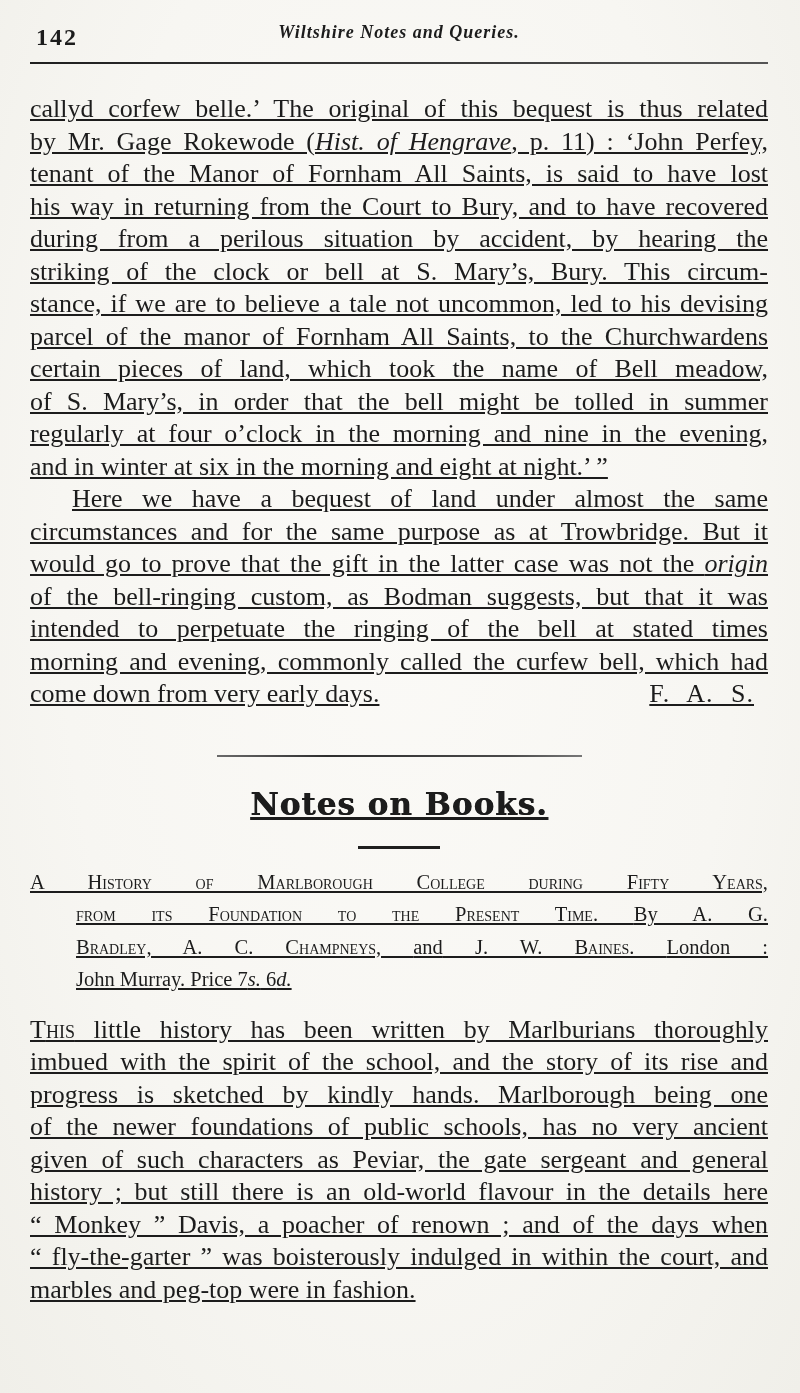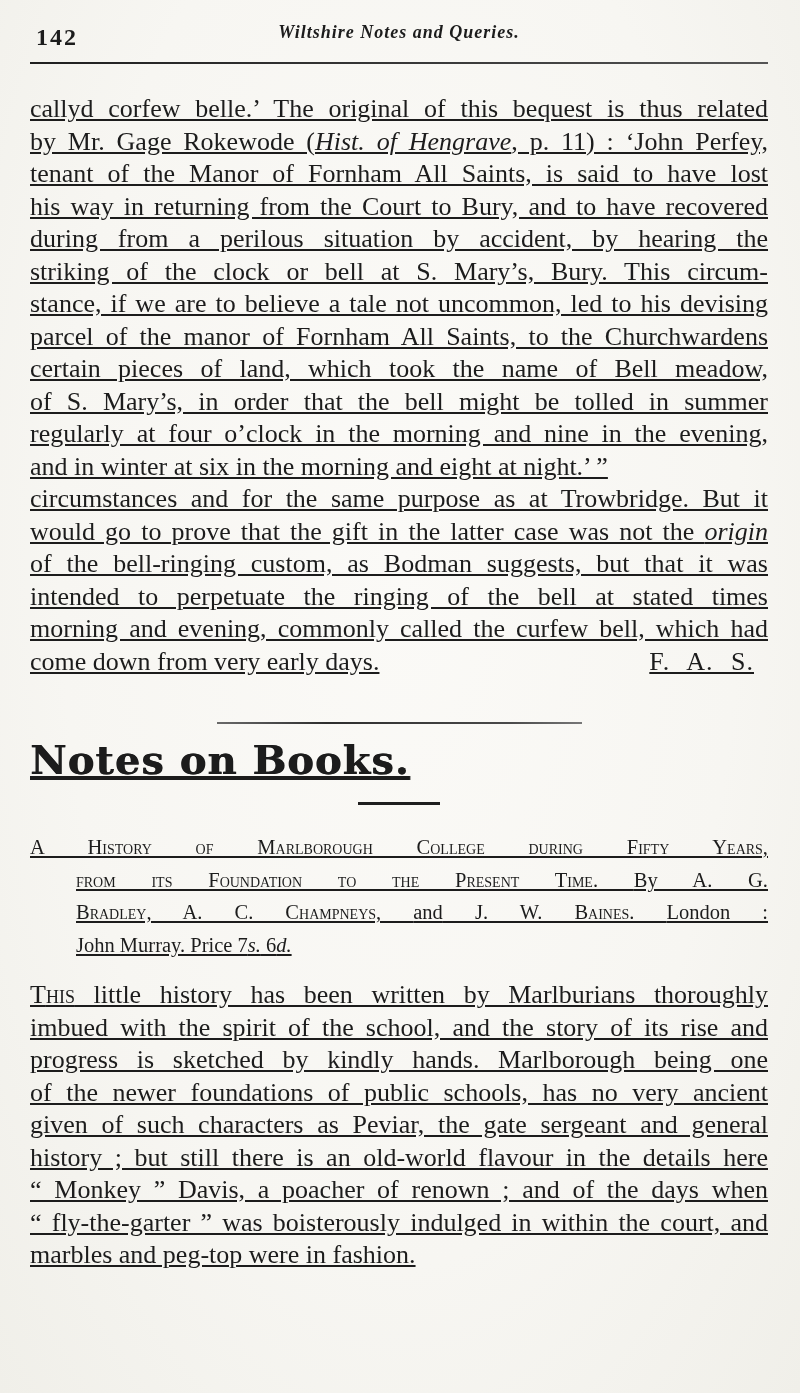--- a/index.html
+++ b/index.html
@@ -53,36 +53,36 @@
   .seg-rm{font-variant:normal;}
   .seg-sc{font-variant:small-caps;}
   [data-name="author-initials"]{word-spacing:10px;letter-spacing:1px;margin-right:14px;}
   
   .divider{
     width:365px;height:2px;
     margin:44px auto 0;
     background:linear-gradient(to right,#6a6a6a,#2e2e2e 30%,#4a4a4a 80%,#777);
   }
   .section-heading{
-    margin:12px 0 0;
-    text-align:left;
+    margin:23px 0 0;
+    text-align:center;
     font-family:"DejaVu Serif", serif;
-    font-size:40px;
+    font-size:31px;
     font-weight:700;
     letter-spacing:1px;
     line-height:48px;
     text-shadow:0.6px 0 0 var(--ink);
   }
   .short-rule{
     width:82px;height:3px;
     margin:18px auto 0;
     background:#1f1f1f;
   }
   
-  .review{margin-top:26px;}
+  .review{margin-top:17px;}
   .citation{font-variant:small-caps;}
   .citation .tline{font-size:20.5px;}
   .review-body{margin-top:18px;}
 </style>
 </head>
 <body>
 
 <div class="page" data-name="scanned-page">
 
   <header class="running-head" data-name="running-head">
@@ -100,20 +100,21 @@
         <div class="tline" data-name="text-line"><span data-name="text-segment">during from a perilous situation by accident, by hearing the</span></div>
         <div class="tline" data-name="text-line"><span data-name="text-segment">striking of the clock or bell at S. Mary’s, Bury.   This circum-</span></div>
         <div class="tline" data-name="text-line"><span data-name="text-segment">stance, if we are to believe a tale not uncommon, led to his devising</span></div>
         <div class="tline" data-name="text-line"><span data-name="text-segment">parcel of the manor of Fornham All Saints, to the Churchwardens</span></div>
         <div class="tline" data-name="text-line"><span data-name="text-segment">certain pieces of land, which took the name of Bell meadow,</span></div>
         <div class="tline" data-name="text-line"><span data-name="text-segment">of S. Mary’s, in order that the bell might be tolled in summer</span></div>
         <div class="tline" data-name="text-line"><span data-name="text-segment">regularly at four o’clock in the morning and nine in the evening,</span></div>
         <div class="tline left" data-name="text-line"><span data-name="text-segment">and in winter at six in the morning and eight at night.’ ”</span></div>
       </div>
     <div class="para" data-name="paragraph-conclusion">
+        <div class="tline indent" data-name="text-line"><span data-name="text-segment">Here we have a bequest of land under almost the same</span></div>
         <div class="tline" data-name="text-line"><span data-name="text-segment">circumstances and for the same purpose as at Trowbridge.   But it</span></div>
         <div class="tline" data-name="text-line"><span data-name="text-segment">would go to prove that the gift in the latter case was not the </span><span class="seg-it" data-name="text-segment">origin</span></div>
         <div class="tline" data-name="text-line"><span data-name="text-segment">of the bell-ringing custom, as Bodman suggests, but that it was</span></div>
         <div class="tline" data-name="text-line"><span data-name="text-segment">intended to perpetuate the ringing of the bell at stated times</span></div>
         <div class="tline" data-name="text-line"><span data-name="text-segment">morning and evening, commonly called the curfew bell, which had</span></div>
         <div class="tline split" data-name="text-line">
           <span data-name="text-segment">come down from very early days.</span>
           <span data-name="author-initials">F. A. S.</span>
         </div>
       </div>

